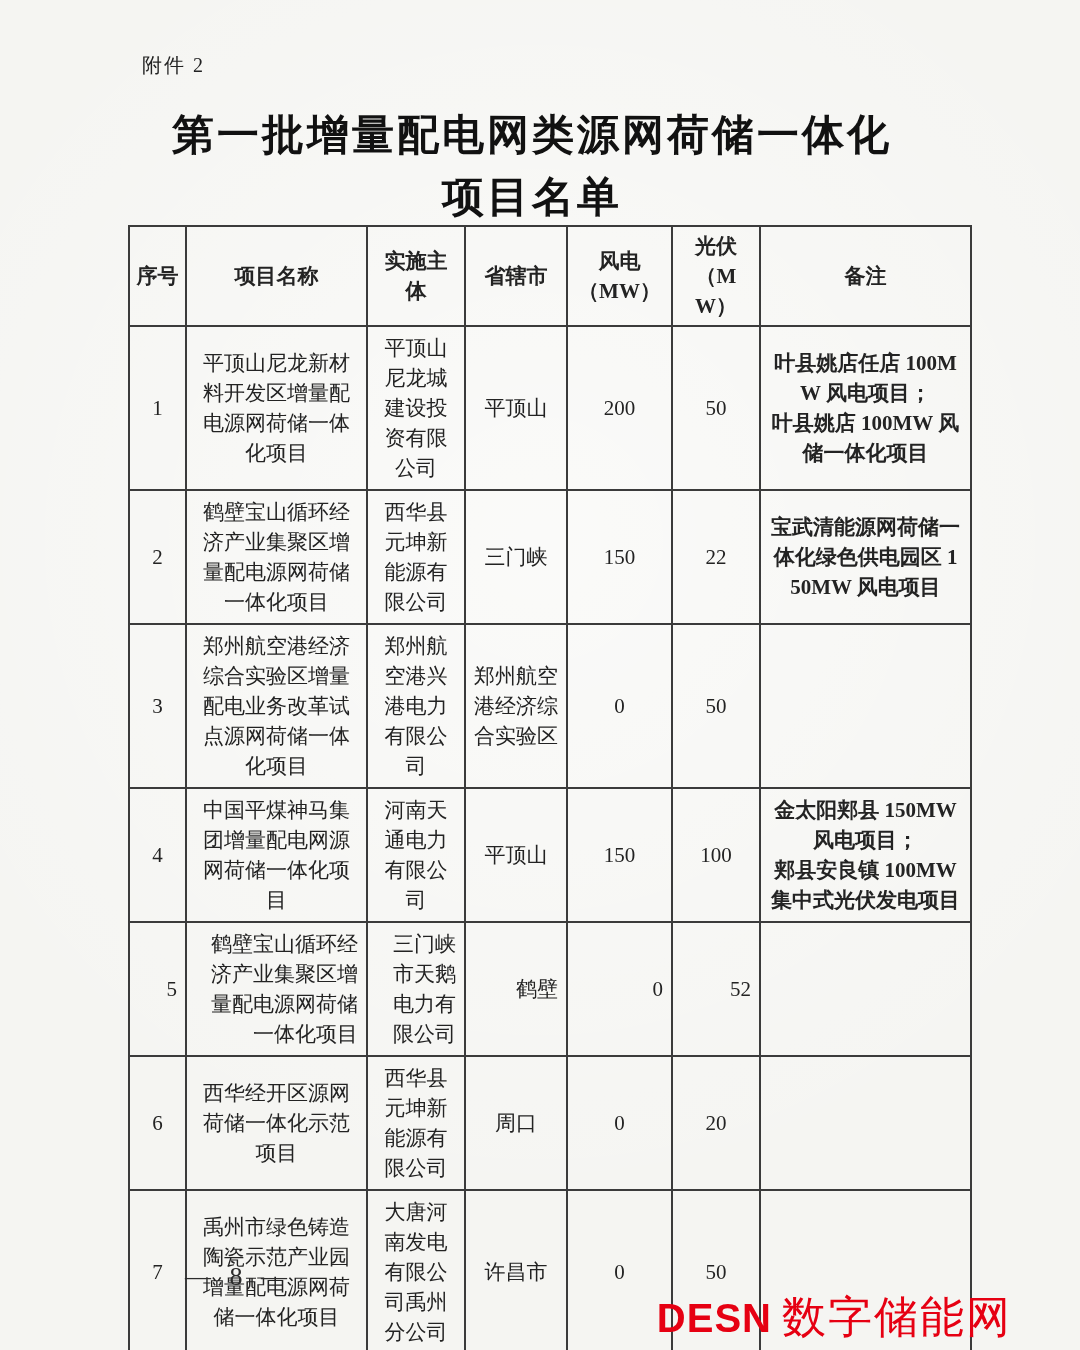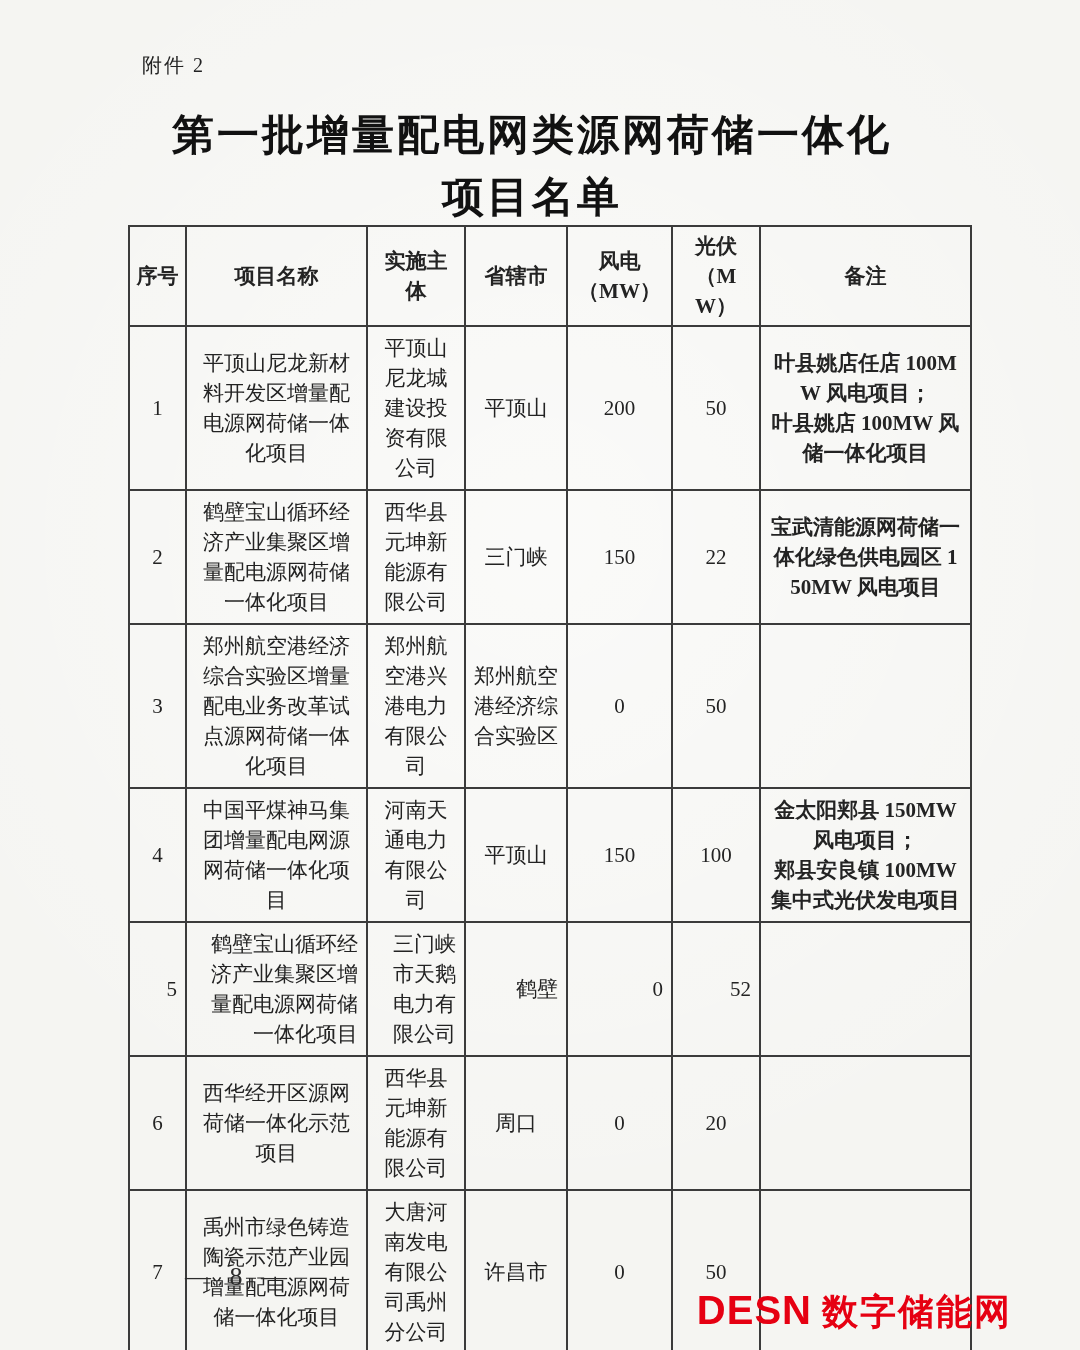--- a/index.html
+++ b/index.html
@@ -111,23 +111,23 @@
     font-family: "Liberation Sans", "DejaVu Sans", sans-serif;
     font-weight: 900;
     margin-left: 36px;
   }
   .logo-latin {
     font-size: 40px;
     letter-spacing: 1px;
     transform: scaleY(1.02);
   }
   .logo-cjk {
-    font-size: 36px;
+    font-size: 44px;
     letter-spacing: 2px;
-    font-weight: 700;
+    font-weight: 400;
   }
 </style>
 </head>
 <body>
 
 <div class="page">
 
   <div class="attachment">附件 2</div>
 
   <div class="title">第一批增量配电网类源网荷储一体化

